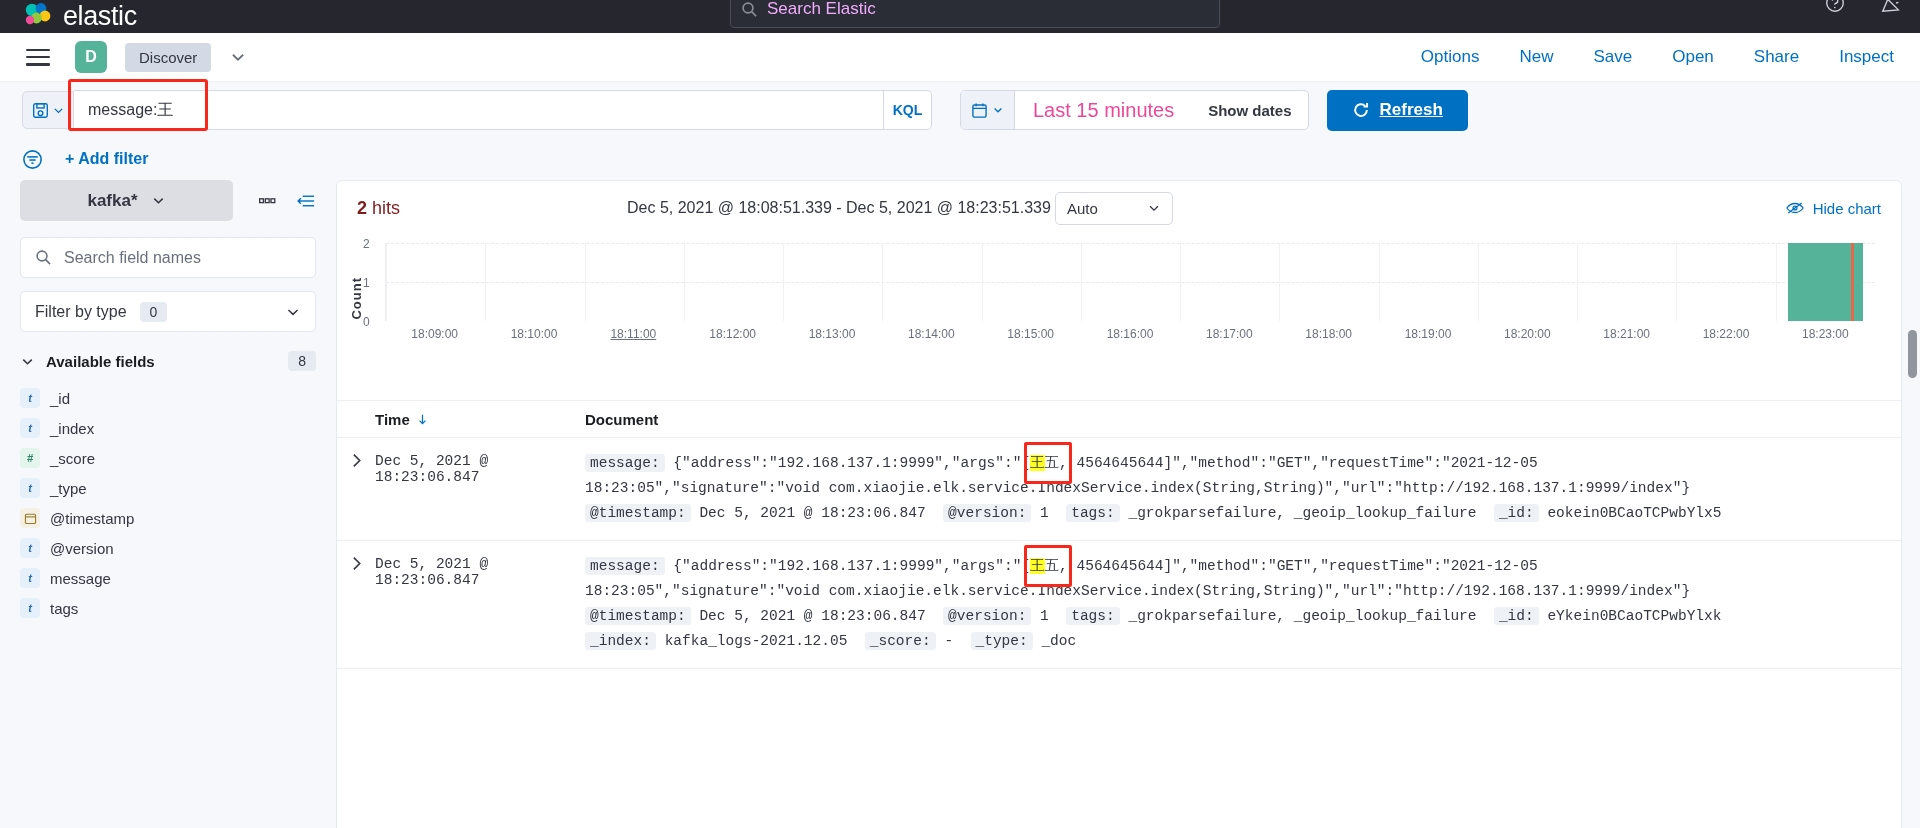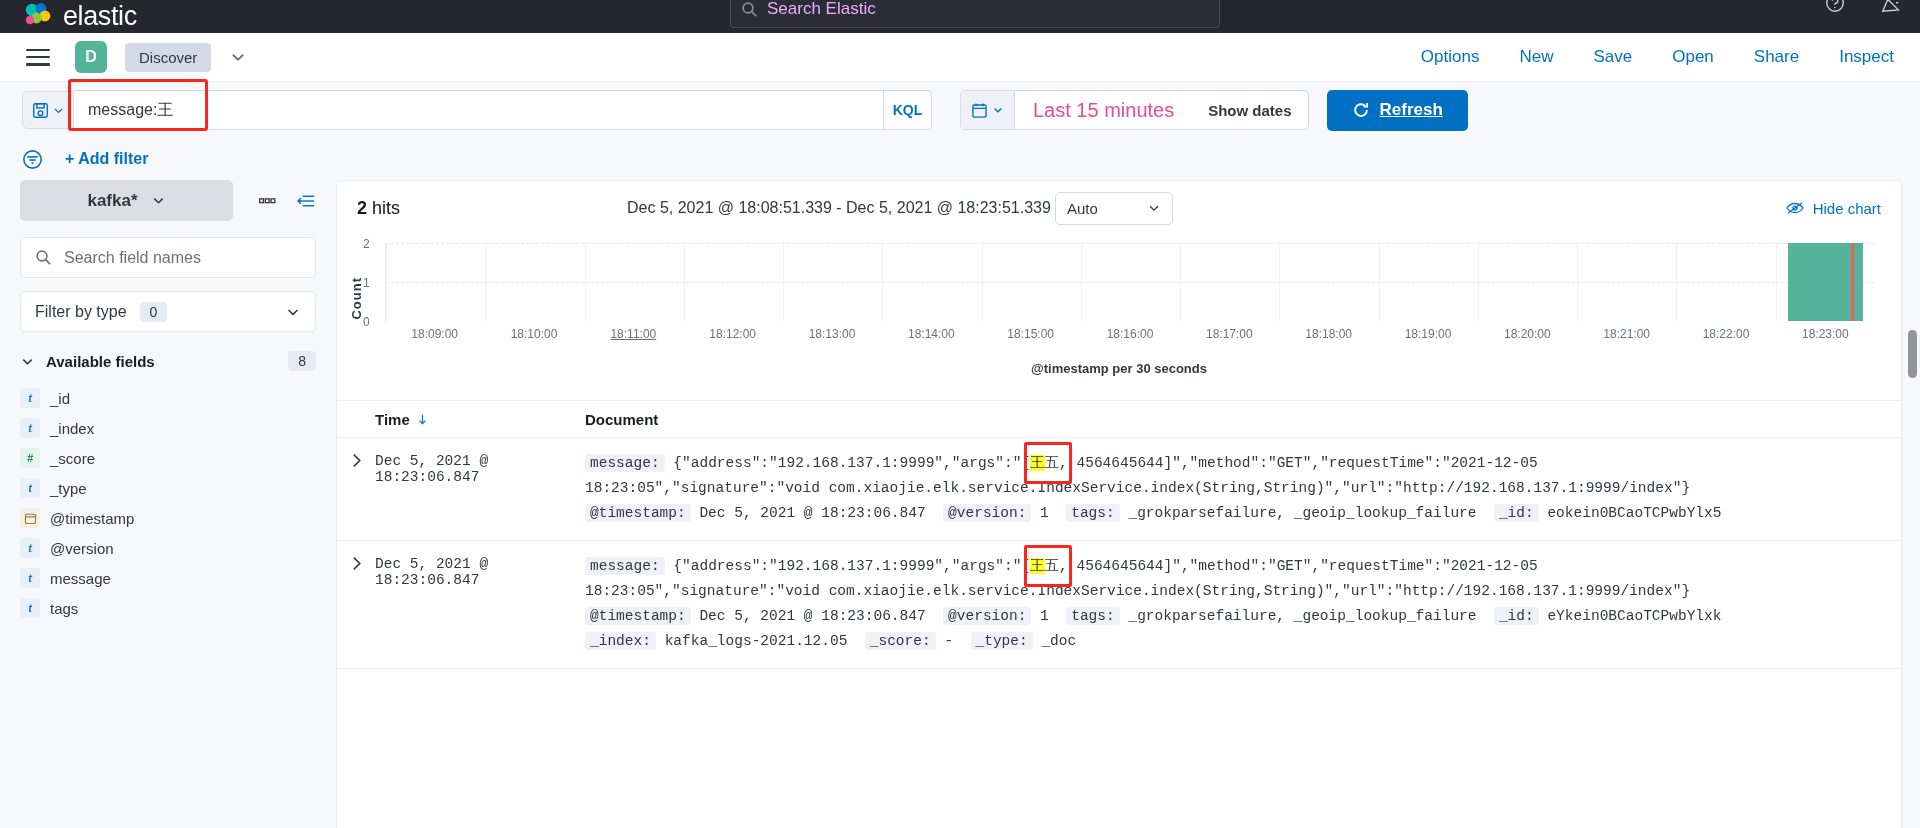--- a/index.html
+++ b/index.html
@@ -117,21 +117,21 @@
            justify-content: center; font-size: 11px; font-style: italic; font-weight: 700; flex: none; }
   .ftype.t { background: #e6f0fa; color: #2a6eb8; }
   .ftype.n { background: #e3f5ed; color: #2e8468; }
   .ftype.d { background: #f5f0e3; color: #9a7b2e; font-style: normal; font-size: 12px; }
   .fname { font-size: 15px; color: #343741; }
 
   
   #main { flex: 1; padding-right: 18px; min-width: 0; }
   #panel { background: #fff; border: 1px solid #e6eaf1; border-radius: 6px; height: 100%; overflow: hidden; }
   #hitsrow { height: 54px; display: flex; align-items: center; padding: 0 20px; position: relative; }
-  #hits { font-size: 18px; color: #0f172a; }
+  #hits { font-size: 18px; color: #7f1d1d; }
   #hits b { font-weight: 700; }
   #rangetxt { position: absolute; left: 290px; font-size: 16px; color: #343741; }
   #intsel {
     position: absolute; left: 718px; width: 118px; height: 33px; border: 1px solid #d3dae6;
     border-radius: 5px; display: flex; align-items: center; justify-content: space-between;
     padding: 0 11px; font-size: 15px; color: #343741; background: #fff;
   }
   #hidechart { margin-left: auto; display: flex; align-items: center; gap: 9px; color: #0071c2; font-size: 15px; }
 
   
@@ -450,21 +450,20 @@
             <div class="vline" style="left: 66.6667%;"></div>
             <div class="vline" style="left: 73.3333%;"></div>
             <div class="vline" style="left: 80%;"></div>
             <div class="vline" style="left: 86.6667%;"></div>
             <div class="vline" style="left: 93.3333%;"></div>
           </div>
         <div id="bars">
             <div class="bar" style="left: 94.1333%; width: 5.06667%; height: 78px; background: rgb(84, 179, 153);"></div>
             <div class="nowline" style="left: 98.4%; height: 78px; background: rgb(231, 102, 76);"></div>
           </div>
-        <div id="xlabel">@timestamp per 30 seconds</div>
       <div class="ytick" style="top: 80px;">0</div>
           <div class="ytick" style="top: 41px;">1</div>
           <div class="ytick" style="top: 2px;">2</div>
           <div class="xtick" style="left: calc(3.33333% + 45.5333px);">18:09:00</div>
           <div class="xtick" style="left: calc(10% + 40.6px);">18:10:00</div>
           <div class="xtick" style="left: calc(16.6667% + 35.6667px); text-decoration: underline;">18:11:00</div>
           <div class="xtick" style="left: calc(23.3333% + 30.7333px);">18:12:00</div>
           <div class="xtick" style="left: calc(30% + 25.8px);">18:13:00</div>
           <div class="xtick" style="left: calc(36.6667% + 20.8667px);">18:14:00</div>
           <div class="xtick" style="left: calc(43.3333% + 15.9333px);">18:15:00</div>

